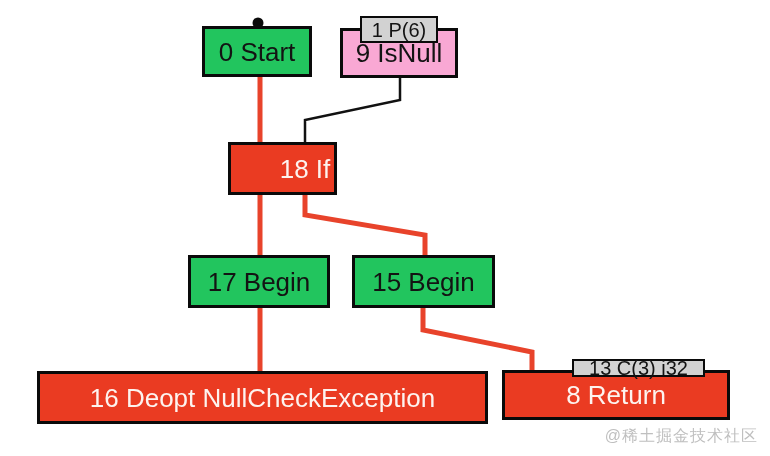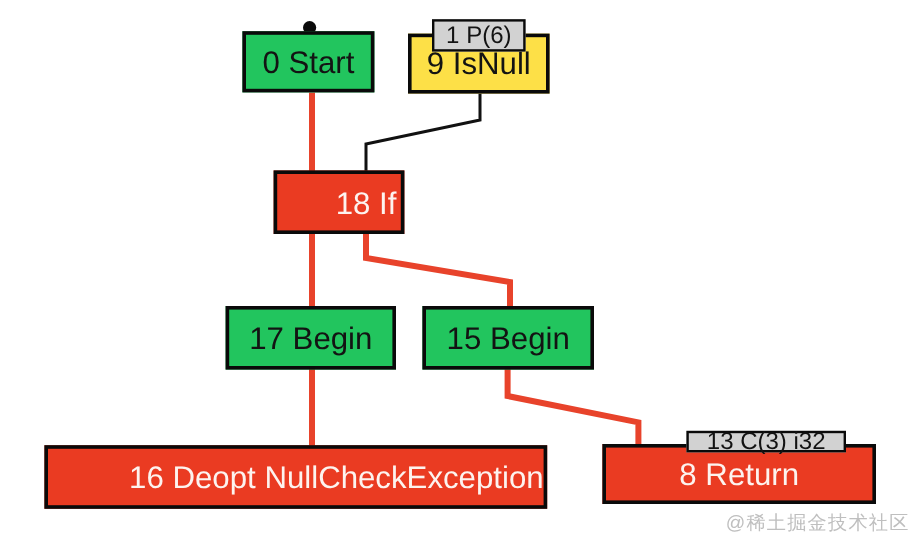--- a/index.html
+++ b/index.html
@@ -16,21 +16,21 @@
     position:absolute;
     box-sizing:border-box;
     border:3px solid #0a0a0a;
     display:flex;align-items:center;justify-content:center;
     font-size:26px;line-height:1;
     color:#131313;
     z-index:2;
     white-space:nowrap;
   }
   .node.orange{background:#22c55e;}
-  .node.lavender{background:#fde047;}
+  .node.lavender{background:#f9a8d4;}
   .node.red{background:#ea3b22;color:#fdf3ef;}
   .port-label{
     position:absolute;
     box-sizing:border-box;
     background:#d2d2d2;
     border:2px solid #0a0a0a;
     display:flex;align-items:center;justify-content:center;
     font-size:20px;line-height:1;color:#131313;
     z-index:3;
     white-space:nowrap;
@@ -42,21 +42,21 @@
     color:#bfbfbf;
     z-index:4;
     letter-spacing:1px;
   }
   
   #n-start  {left:202px;top:26px;width:110px;height:51px;}
   #n-isnull {left:340px;top:28px;width:118px;height:50px;}
   #n-if     {left:228px;top:142px;width:109px;height:53px;padding-left:45px;}
   #n-begin17{left:188px;top:255px;width:142px;height:53px;text-align:right;}
   #n-begin15{left:352px;top:255px;width:143px;height:53px;}
-  #n-deopt16{left:37px;top:371px;width:419px;height:53px;justify-content:flex-end;}
+  #n-deopt16{left:37px;top:371px;width:451px;height:53px;}
   #n-return8{left:502px;top:370px;width:228px;height:50px;}
   #pl-p0    {left:360px;top:16px;width:78px;height:27px;}
   #pl-c3i32 {left:572px;top:359px;width:133px;height:18px;text-align:right;}
 </style>
 </head>
 <body>
 
 <div id="canvas">
 
   <svg id="edges" width="770" height="456" viewBox="0 0 770 456">

